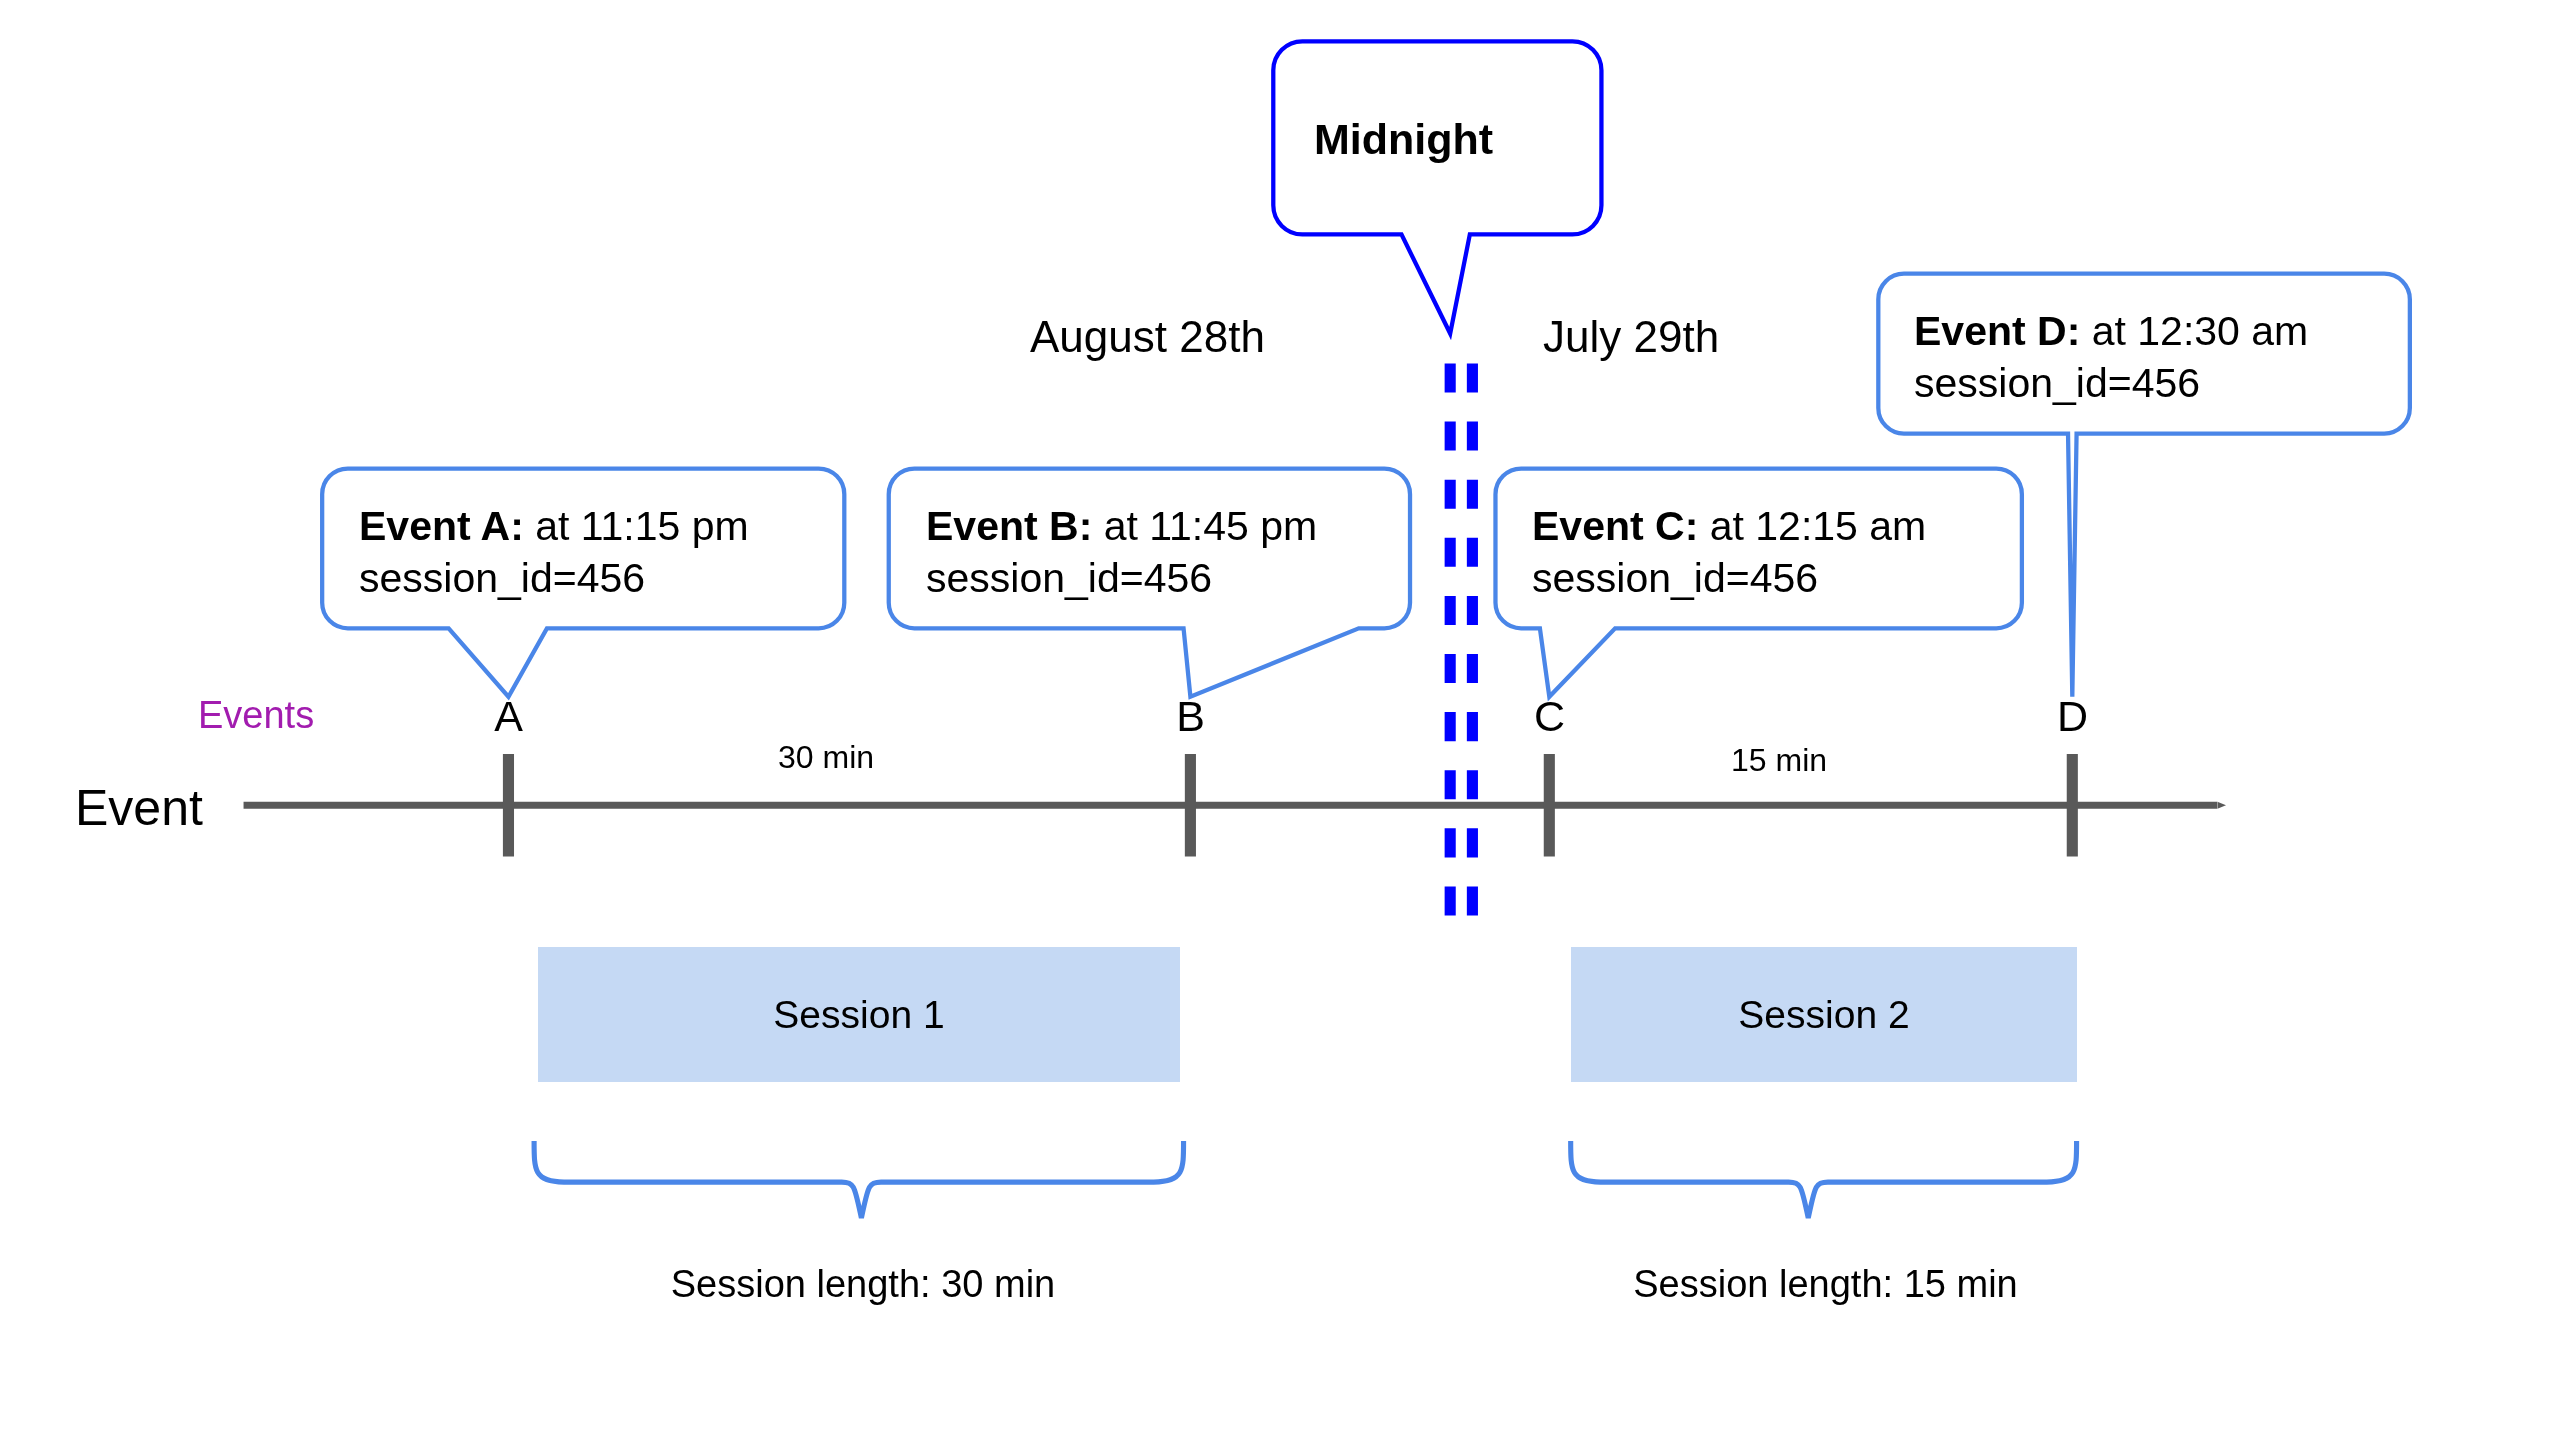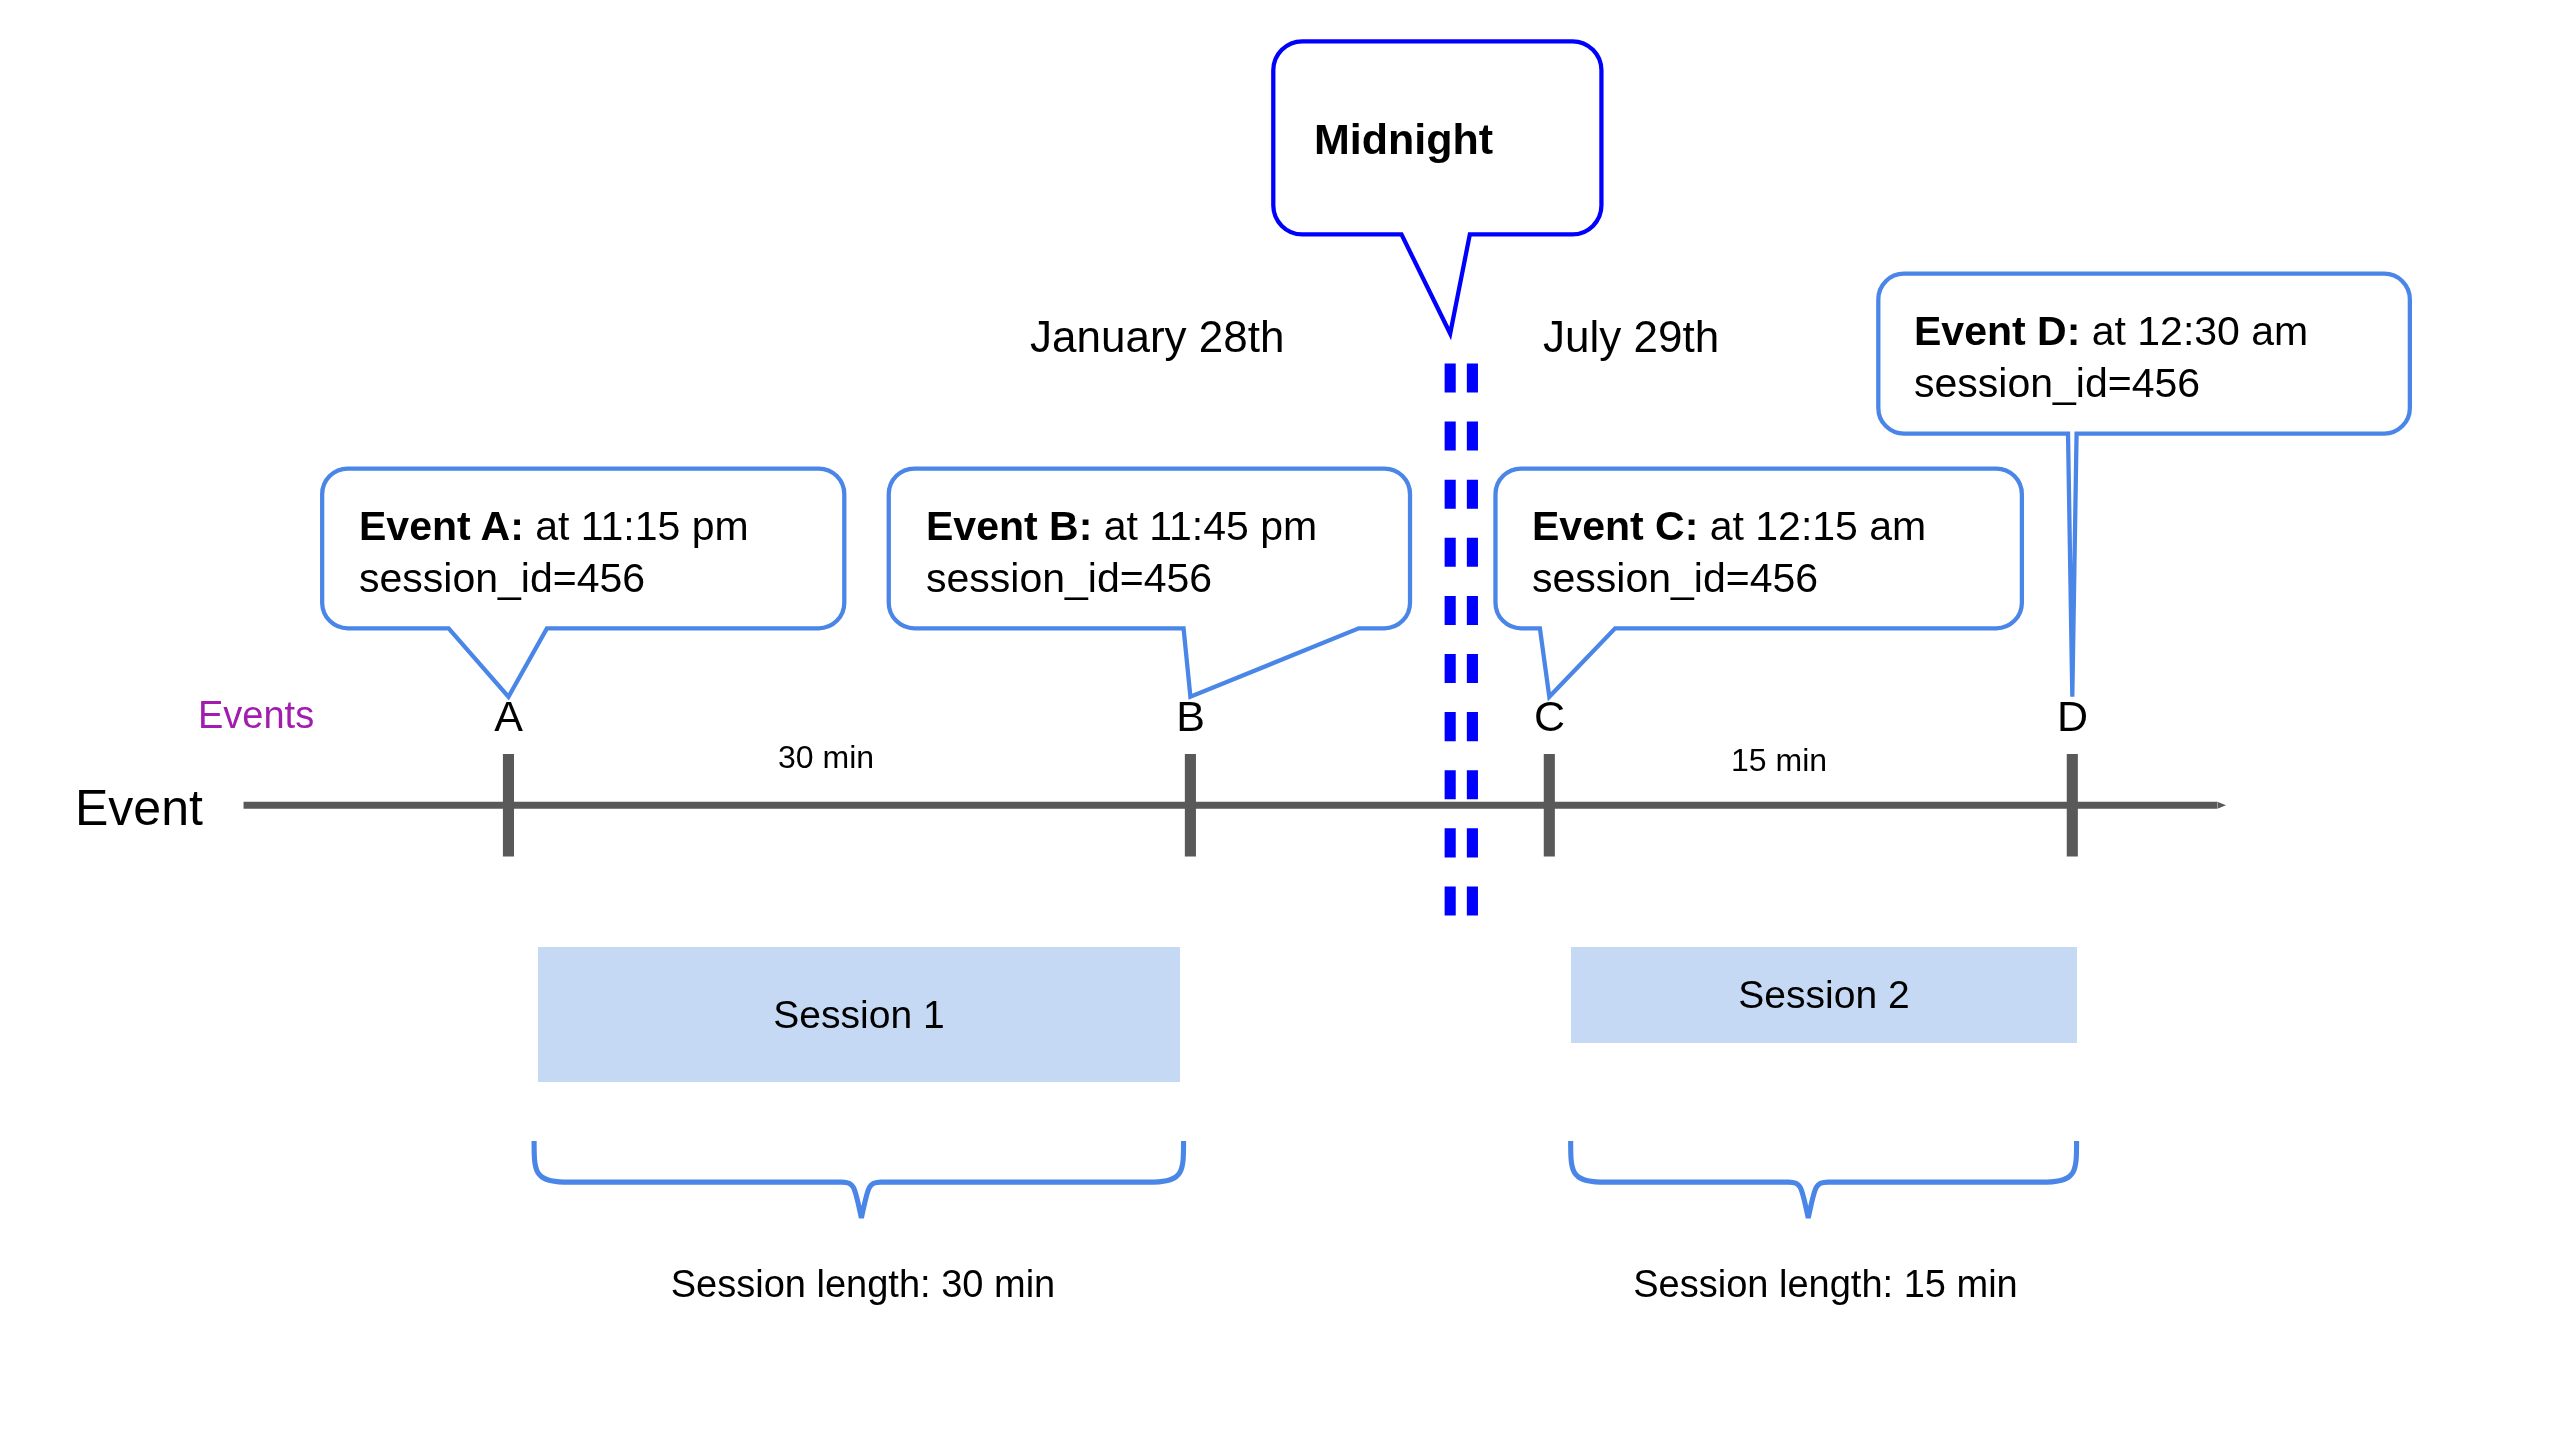--- a/index.html
+++ b/index.html
@@ -147,21 +147,21 @@
       <path d="M625,1335 C625,1370 625,1382 660,1383 L985,1383 C1000,1383 1000,1388 1008,1425 C1016,1388 1016,1383 1031,1383 L1350,1383 C1385,1382 1385,1370 1385,1335" fill="none" stroke="#4a86e8" stroke-width="6"></path>
     </g>
 
     <g>
       <path d="M1838,1335 C1838,1370 1838,1382 1873,1383 L2093,1383 C2108,1383 2108,1388 2116,1425 C2124,1388 2124,1383 2139,1383 L2395,1383 C2430,1382 2430,1370 2430,1335" fill="none" stroke="#4a86e8" stroke-width="6"></path>
     </g>
   </svg>
 
   <div class="midnight-label" style="left:1314px; top:115px;">Midnight</div>
 
-  <div class="date-label" style="left:1030px; top:312px;">January 28th</div>
+  <div class="date-label" style="left:1030px; top:312px;">August 28th</div>
   <div class="date-label" style="left:1543px; top:312px;">July 29th</div>
 
   <div class="callout-text" style="left:359px; top:500px;">
     <div><b>Event A:</b><span> at 11:15 pm</span></div>
     <div>session_id=456</div>
   </div>
 
   <div class="callout-text" style="left:926px; top:500px;">
     <div><b>Event B:</b><span> at 11:45 pm</span></div>
     <div>session_id=456</div>
@@ -185,21 +185,21 @@
   <div class="marker-letter" style="left:1165px; top:692px; width:51px;">B</div>
   <div class="marker-letter" style="left:1524px; top:692px; width:51px;">C</div>
   <div class="marker-letter" style="left:2047px; top:692px; width:51px;">D</div>
 
   <div class="gap-label" style="left:778px; top:739px; width:171px;">30 min</div>
   <div class="gap-label" style="left:1731px; top:742px; width:171px;">15 min</div>
 
   <div class="session-box" style="left:538px; top:947px; width:642px; height:135px;">
     <span>Session 1</span>
   </div>
-  <div class="session-box" style="left:1571px; top:947px; width:506px; height:96px;">
+  <div class="session-box" style="left:1571px; top:947px; width:506px; height:135px;">
     <span>Session 2</span>
   </div>
 
   <div class="session-length" style="left:538px; top:1263px; width:650px;">Session length: 30 min</div>
   <div class="session-length" style="left:1571px; top:1263px; width:509px;">Session length: 15 min</div>
 
 </div>
 
 
 </body></html>

